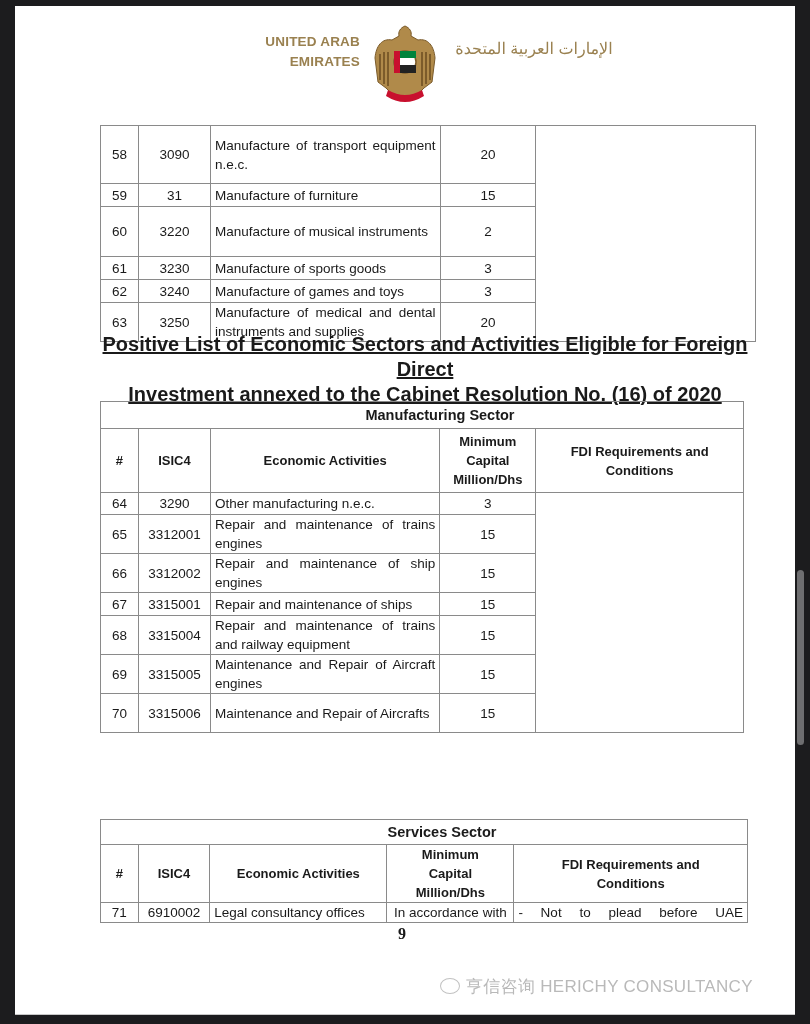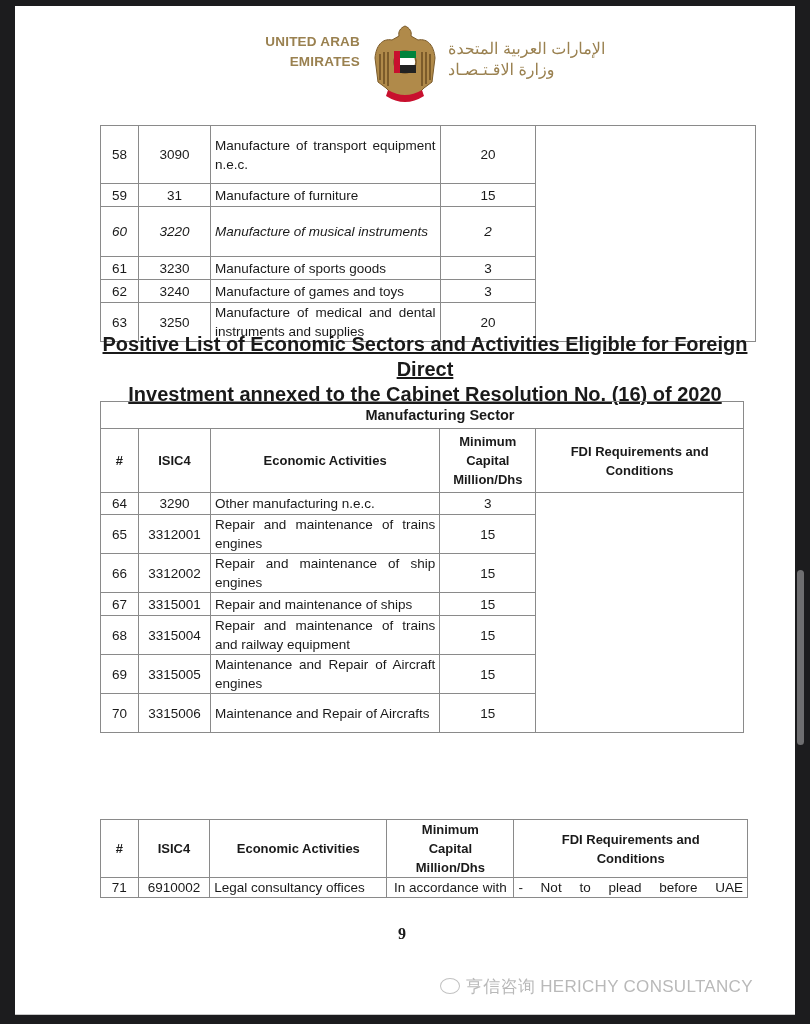--- a/index.html
+++ b/index.html
@@ -9,21 +9,21 @@
   }
   .page {
     position: absolute; left: 15px; top: 6px; width: 780px; height: 1008px;
     background: #ffffff; border-bottom: 1px solid #c8c8c8;
   }
   .scrollbar-track { position: absolute; left: 795px; top: 0; width: 15px; height: 1024px; background: #1c1c1e; }
   .scrollbar-thumb { position: absolute; left: 797px; top: 570px; width: 7px; height: 175px; border-radius: 4px; background: #6e6e70; }
 
   
   .hdr-en { position: absolute; left: 192px; top: 32px; color: #9a8150; font-weight: bold; font-size: 13.5px; line-height: 20px; text-align: right; width: 168px; letter-spacing: 0.2px; }
-  .hdr-ar { position: absolute; left: 448px; top: 38px; color: #9a8150; font-size: 16px; line-height: 21px; direction: rtl; text-align: left; width: 172px; }
+  .hdr-ar { position: absolute; left: 448px; top: 38px; color: #9a8150; font-size: 16px; line-height: 21px; direction: rtl; text-align: center; width: 172px; }
   .emblem { position: absolute; left: 372px; top: 24px; width: 66px; height: 84px; }
 
   table { border-collapse: collapse; position: absolute; font-size: 13.5px; }
   td, th { border: 1px solid #8a8a8a; padding: 0 4px; line-height: 19px; vertical-align: middle; }
   .c { text-align: center; }
   .j { text-align: justify; text-align-last: left; }
   th { font-weight: bold; font-size: 13px; }
   .sector { font-size: 14.5px; font-weight: bold; text-align: center; height: 26px; padding-left: 40px; }
 
   .title {
@@ -48,21 +48,20 @@
   <path d="M33 2 C28 4 26 8 27 12 L20 16 C10 14 4 22 3 34 L6 58 L14 64 L20 70 L33 74 L46 70 L52 64 L60 58 L63 34 C62 22 56 14 46 16 L39 12 C40 8 38 4 33 2 Z" fill="#b08a4a" stroke="#7a5a2a" stroke-width="1"></path>
   <path d="M8 30 L8 56 M12 28 L12 60 M16 28 L16 62 M50 28 L50 62 M54 28 L54 60 M58 30 L58 56" stroke="#6b4c20" stroke-width="1.5"></path>
   <circle cx="33" cy="38" r="11" fill="#ffffff" stroke="#7a5a2a" stroke-width="1.5"></circle>
   <rect x="22" y="27" width="6" height="22" fill="#c8102e"></rect>
   <rect x="28" y="27" width="16" height="7" fill="#00843d"></rect>
   <rect x="28" y="41" width="16" height="8" fill="#222"></rect>
   <path d="M14 72 Q33 84 52 72 L50 66 Q33 76 16 66 Z" fill="#c8102e"></path>
 </svg>
 <div class="hdr-ar">
   <div>الإمارات العربية المتحدة</div>
-  <div>وزارة الاقـتـصـاد</div>
 </div>
 
 <table style="left:100px; top:125px; width:656px;">
   <colgroup>
       <col style="width:38px">
       <col style="width:72px">
       <col style="width:230px">
       <col style="width:96px">
       <col style="width:220px">
     </colgroup>
@@ -73,21 +72,21 @@
     <td class="j" style="padding-right:4px;"><span>Manufacture of transport equipment n.e.c.</span></td>
     <td class="c">20</td>
     <td rowspan="6"></td>
   </tr>
   <tr style="height:23px;padding-left:36px;">
     <td class="c">59</td>
     <td class="c">31</td>
     <td class="j">Manufacture of furniture</td>
     <td class="c">15</td>
   </tr>
-  <tr style="height:50px;font-style:italic;">
+  <tr style="height:50px;">
     <td class="c">60</td>
     <td class="c">3220</td>
     <td class="j">Manufacture of musical instruments</td>
     <td class="c">2</td>
   </tr>
   <tr style="height:23px;">
     <td class="c">61</td>
     <td class="c">3230</td>
     <td class="j">Manufacture of sports goods</td>
     <td class="c">3</td>
@@ -179,20 +178,23 @@
 
 <table style="left:100px; top:819px; width:648px;">
   <colgroup>
       <col style="width:38px">
       <col style="width:72px">
       <col style="width:180px">
       <col style="width:128px">
       <col style="width:230px">
     </colgroup>
   <tbody>
+      <tr>
+        <td colspan="5" class="sector" style="height:24px;">Services Sector</td>
+      </tr>
   <tr style="height:42px;">
     <th>#</th>
     <th>ISIC4</th>
     <th>Economic Activities</th>
     <th style="padding:0 12px;">Minimum Capital Million/Dhs</th>
     <th style="padding:0 36px;">FDI Requirements and Conditions</th>
   </tr>
   <tr style="height:20px;">
     <td class="c">71</td>
     <td class="c">6910002</td>

